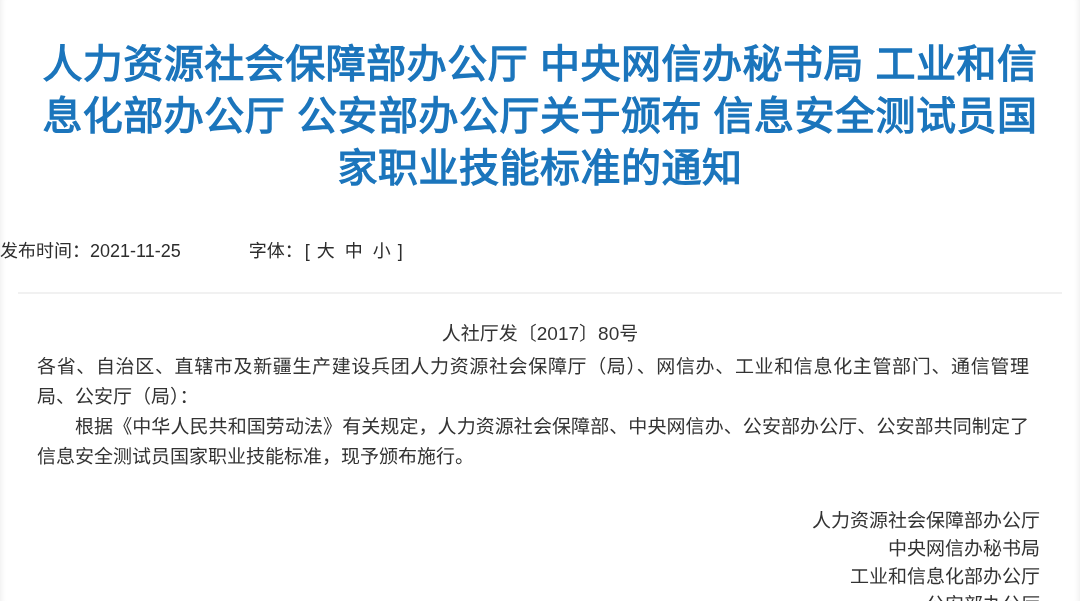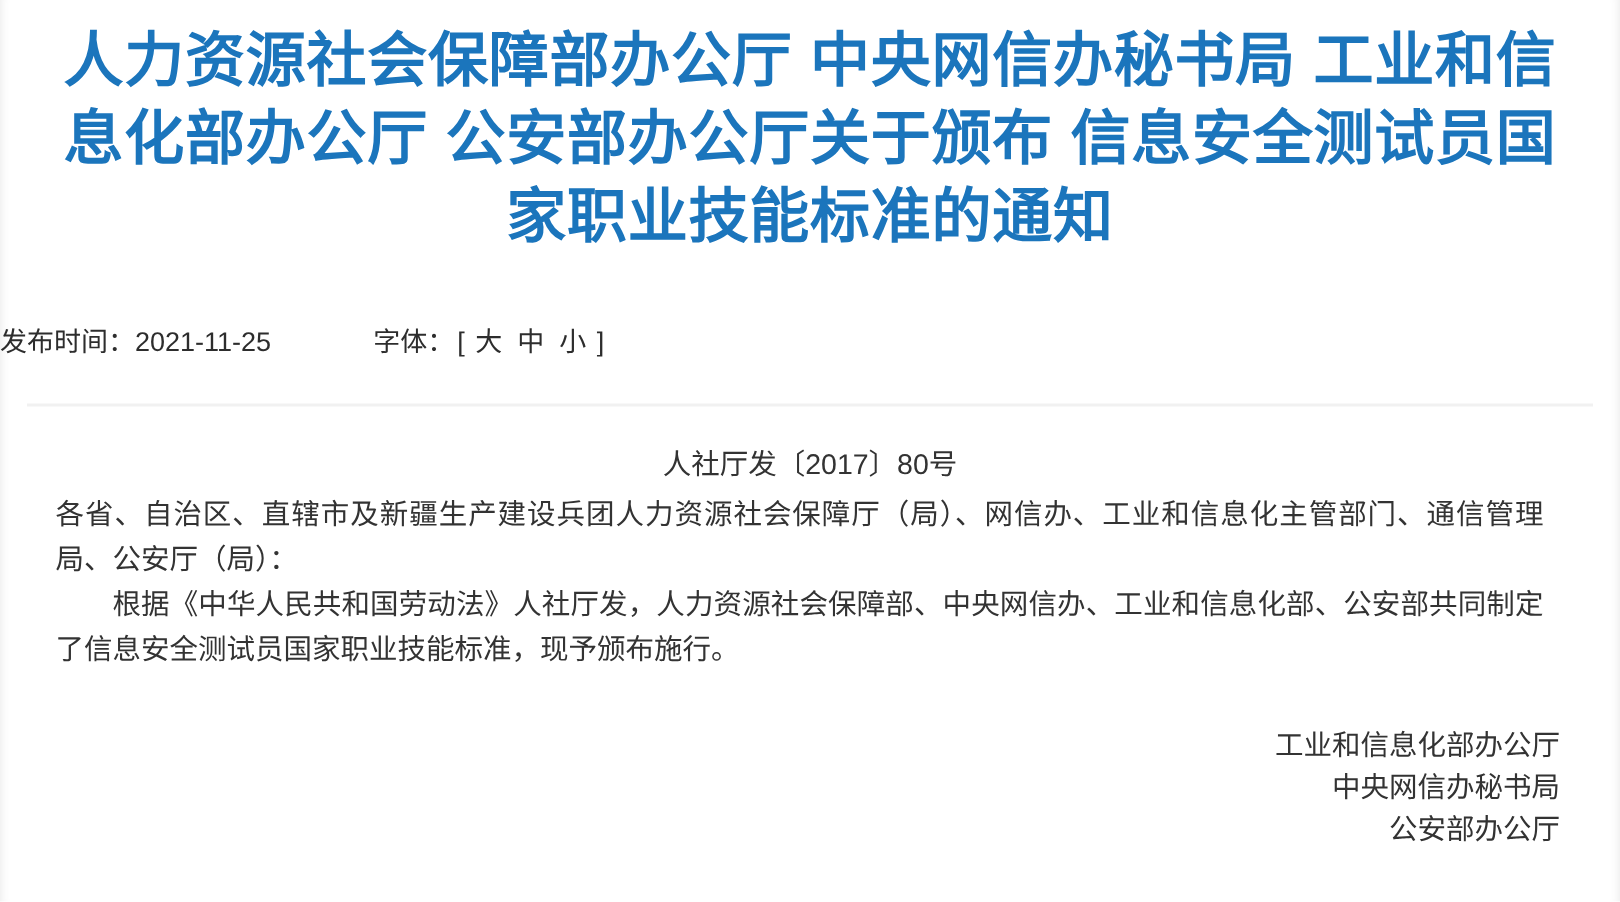--- a/index.html
+++ b/index.html
@@ -13,21 +13,21 @@
     width: 1080px;
     height: 601px;
     margin: 0 auto;
     background: #ffffff;
     overflow: hidden;
     box-shadow: inset 7px 0 7px -7px rgba(0,0,0,0.10),
                 inset -7px 0 7px -7px rgba(0,0,0,0.10);
     box-sizing: border-box;
   }
   .doc-title {
-    padding-top: 15px;
+    padding-top: 38px;
     margin: 0 auto;
     max-width: 1002px;
     text-align: center;
     font-size: 40px;
     line-height: 52px;
     font-weight: bold;
     color: #1b75bc;
     letter-spacing: 0.5px;
     word-break: break-all;
   }
@@ -97,23 +97,24 @@
       <span>字体：</span><span class="bracket">[</span><a class="font-size-link">大</a><a class="font-size-link">中</a><a class="font-size-link">小</a><span class="bracket">]</span>
     </span>
   </div>
 
   <div class="divider"></div>
 
   <div class="doc-number">人社厅发〔2017〕80号</div>
 
   <div class="doc-body">
     <p>各省、自治区、直辖市及新疆生产建设兵团人力资源社会保障厅（局）、网信办、工业和信息化主管部门、通信管理局、公安厅（局）：</p>
-    <p class="indent">根据《中华人民共和国劳动法》人社厅发，人力资源社会保障部、中央网信办、工业和信息化部、公安部共同制定了信息安全测试员国家职业技能标准，现予颁布施行。</p>
+    <p class="indent">根据《中华人民共和国劳动法》有关规定，人力资源社会保障部、中央网信办、公安部办公厅、公安部共同制定了信息安全测试员国家职业技能标准，现予颁布施行。</p>
   </div>
 
   <div class="signature-block">
+    <div>人力资源社会保障部办公厅</div>
+    <div>中央网信办秘书局</div>
     <div>工业和信息化部办公厅</div>
-    <div>中央网信办秘书局</div>
     <div>公安部办公厅</div>
 
   </div>
 
 </div>
 
 </body></html>

